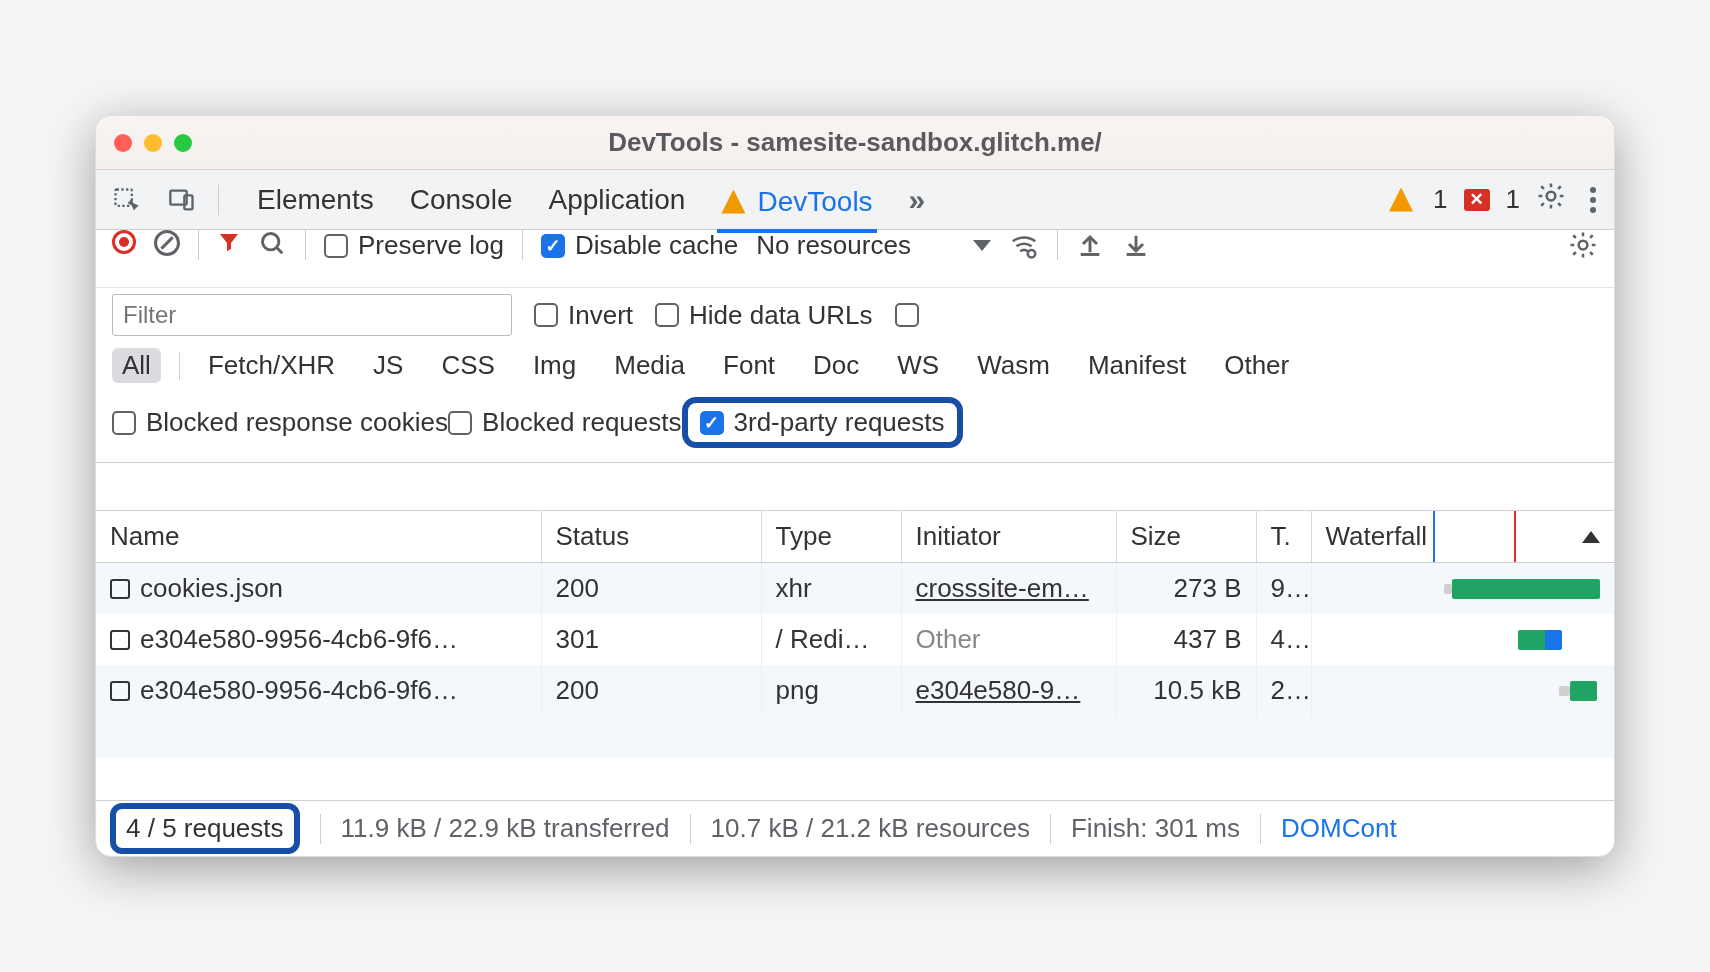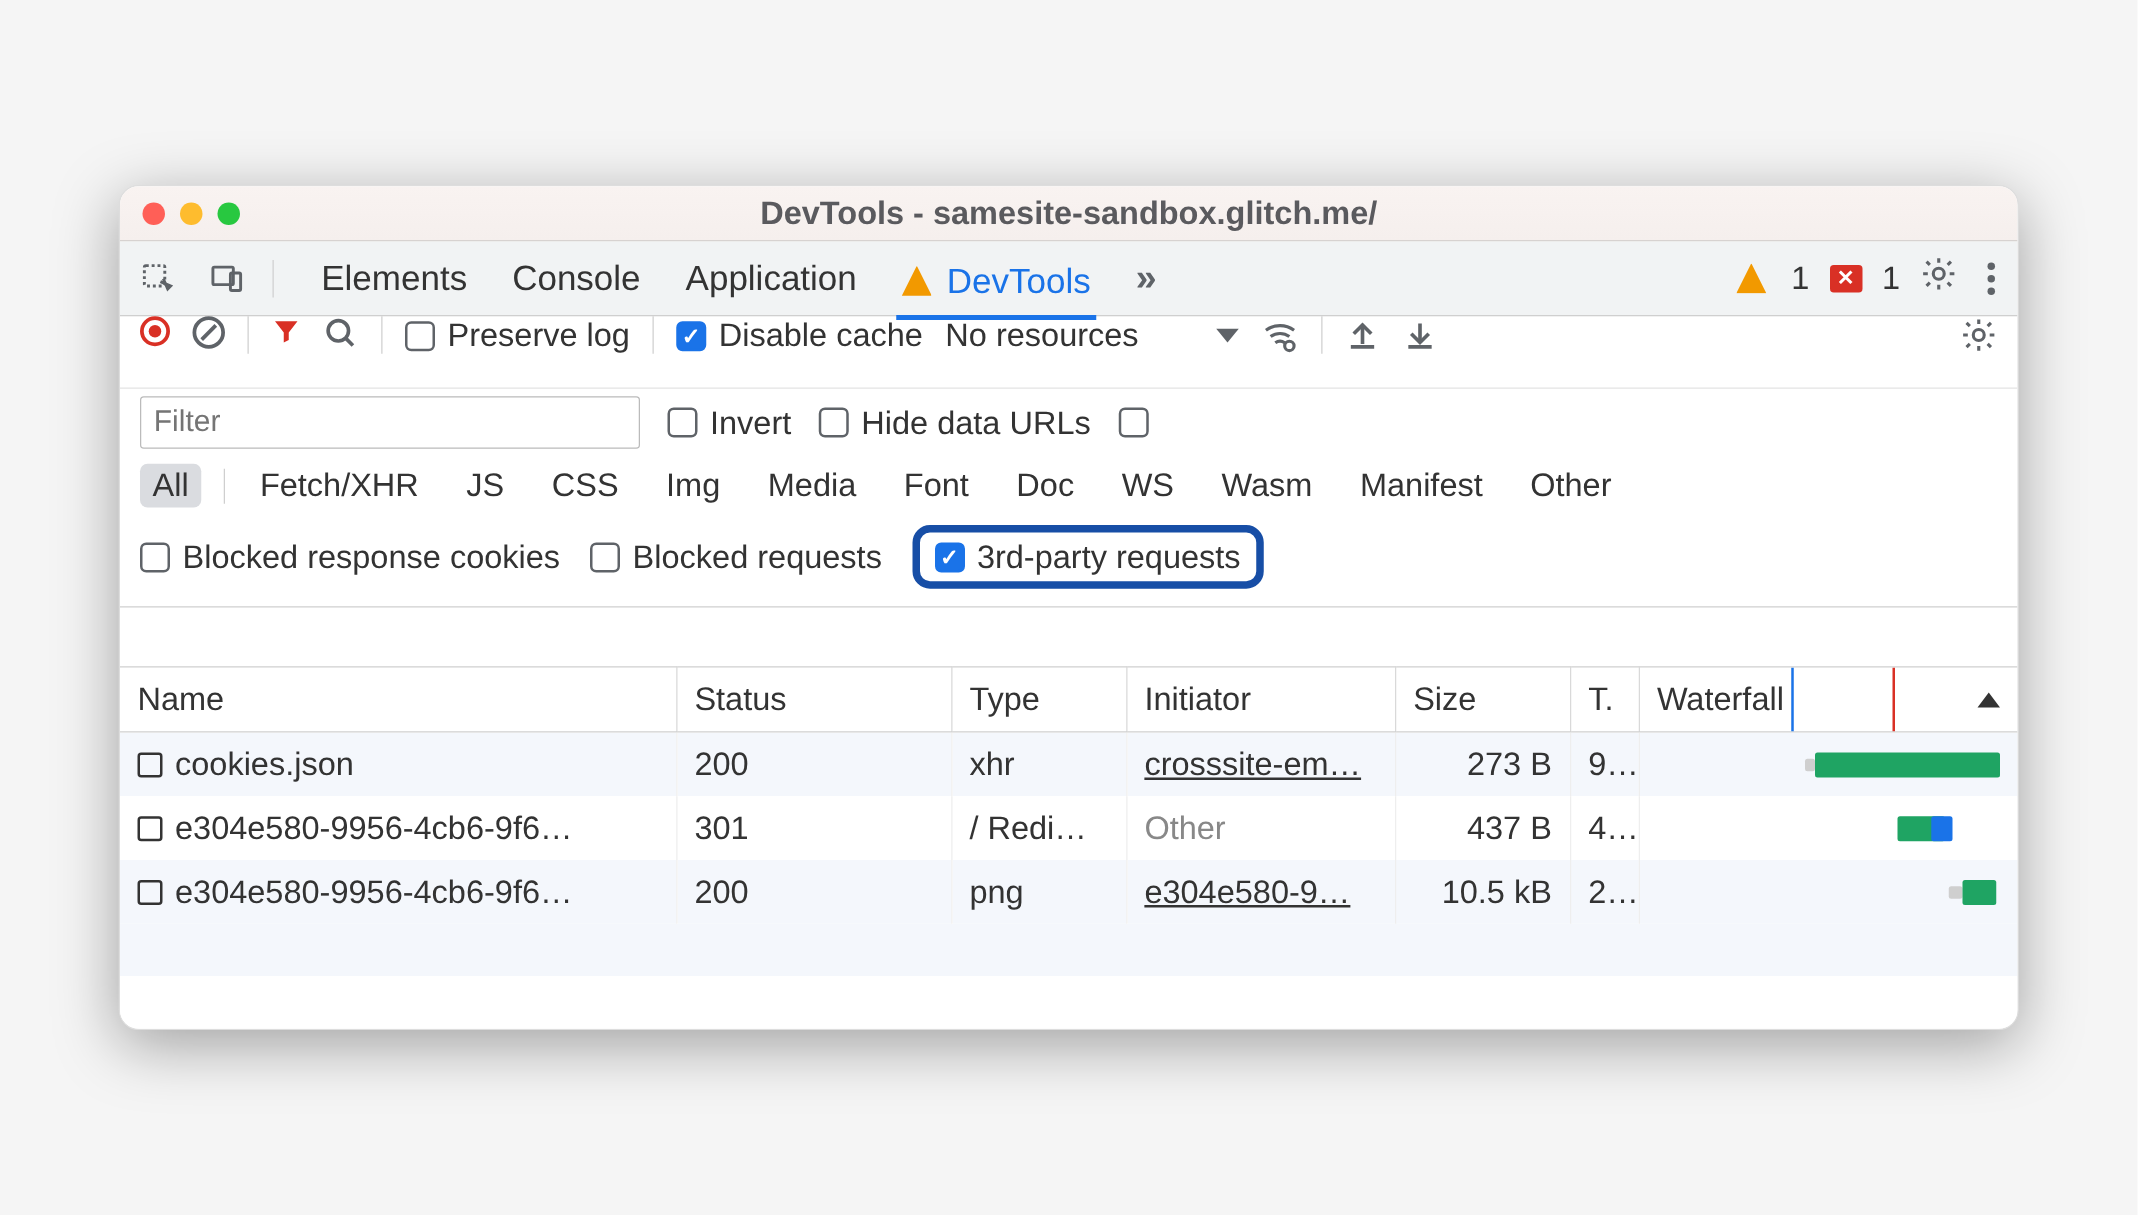--- a/index.html
+++ b/index.html
@@ -18,21 +18,21 @@
     border-radius: 16px;
     box-shadow: 0 12px 50px rgba(0,0,0,0.35);
     border: 1px solid #ddd;
     overflow: hidden;
     font-size: 26px;
     color: #333;
   }
   
   .titlebar {
     display:flex; align-items:center;
-    height: 44px;
+    height: 54px;
     padding: 0 18px;
     background: linear-gradient(#f9f3f1,#f5efed);
     border-bottom:1px solid #d7d2d0;
     position: relative;
   }
   .traffic { display:flex; gap:12px; }
   .dot { width:18px; height:18px; border-radius:50%; }
   .dot.red{background:#ff5f57;} .dot.yellow{background:#febc2e;} .dot.green{background:#28c840;}
   .title {
     position:absolute; left:0; right:0; text-align:center;
@@ -105,21 +105,21 @@
   
   .typerow{
     display:flex; align-items:center; gap:18px;
     padding:6px 16px;
   }
   .pill{ padding:2px 10px; font-size:26px; color:#333;}
   .pill.active{ background:#dadce0; border-radius:6px;}
   .vline{ width:1px; height:28px; background:#cfcfcf;}
   
   .blockedrow{
-    display:flex; align-items:center; gap:24px;
+    display:flex; align-items:center; 
     padding:8px 16px 14px;
     border-bottom:1px solid #d0d0d0;
   }
   .highlight {
     border:6px solid #174ea6;
     border-radius:14px;
     padding:4px 12px;
     display:inline-flex; align-items:center; gap:10px;
   }
   .grid {
@@ -439,14 +439,25 @@
     <tbody>
       <tr class="table-spacer">
           <td colspan="7" style="background:#f4f7fc"></td>
         </tr>
       <tr class="table-spacer2">
           <td colspan="7" style="background:#fff"></td>
         </tr>
     </tbody>
   </table>
 
+  <div class="statusbar">
+    <span class="req-hl">4 / 5 requests</span>
+    <span class="ssep"></span>
+    <span>11.9 kB / 22.9 kB transferred</span>
+    <span class="ssep"></span>
+    <span>10.7 kB / 21.2 kB resources</span>
+    <span class="ssep"></span>
+    <span>Finish: 301 ms</span>
+    <span class="ssep"></span>
+    <span class="domlink">DOMCont</span>
+  </div>
 
 </div>
 
 </body></html>

